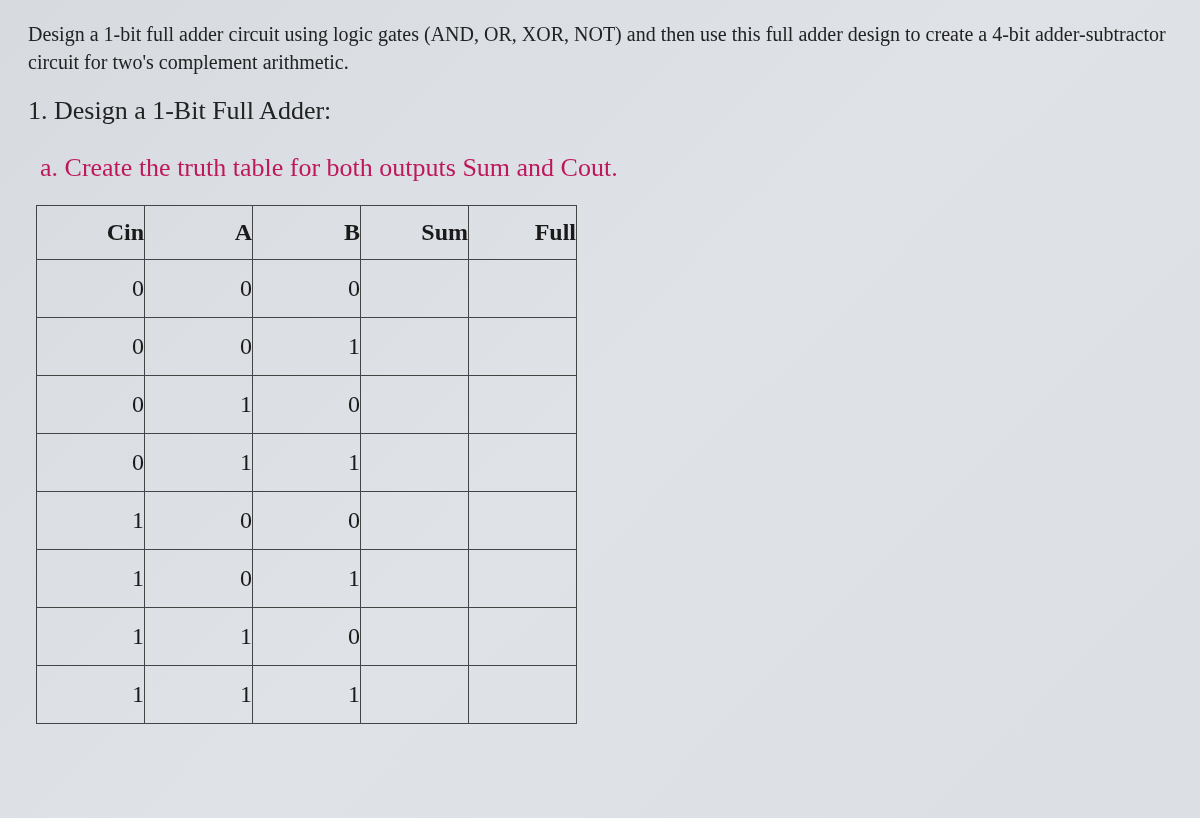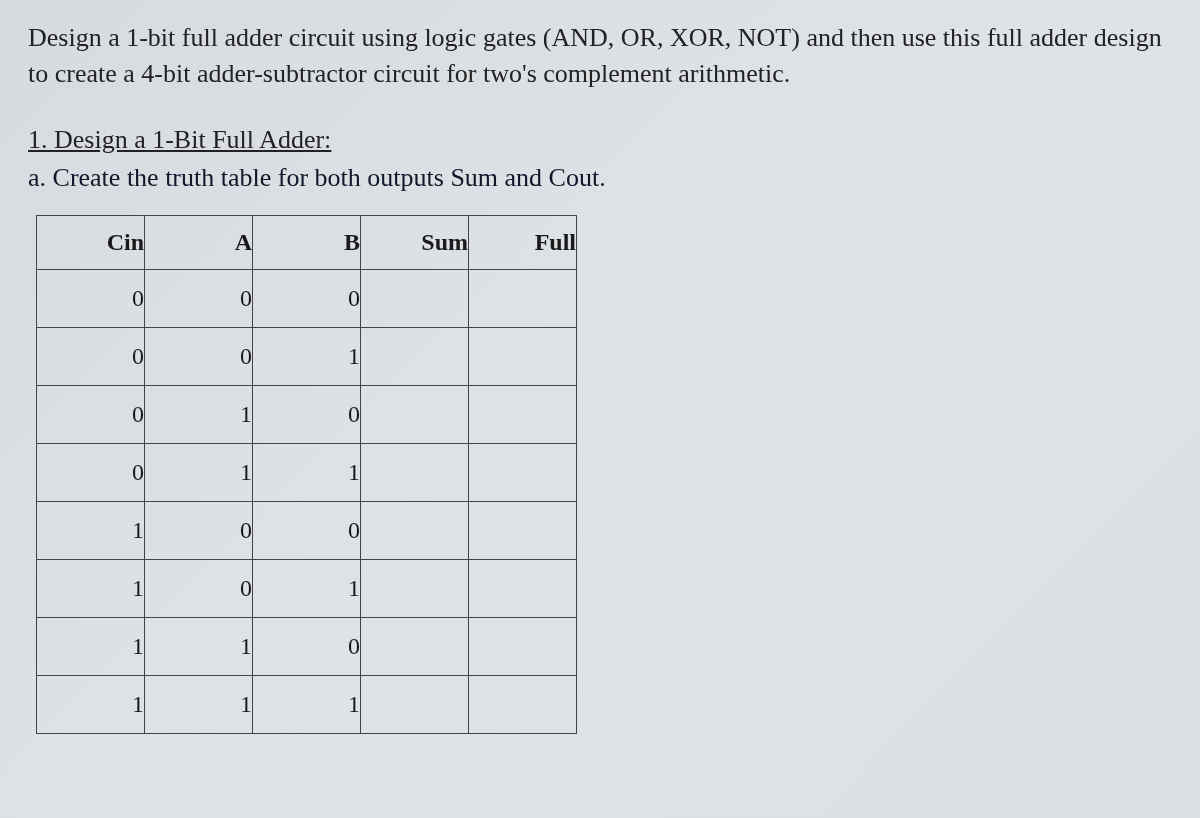--- a/index.html
+++ b/index.html
@@ -27,36 +27,35 @@
       background-image: 
         repeating-linear-gradient(0deg, rgba(0,0,0,0.01) 0px, transparent 1px, transparent 2px),
         repeating-linear-gradient(90deg, rgba(0,0,0,0.01) 0px, transparent 1px, transparent 2px);
       pointer-events: none;
     }
     .content {
       position: relative;
       z-index: 1;
     }
     .problem-statement {
-      font-size: 26px;
+      font-size: 20px;
       line-height: 1.4;
-      margin-bottom: 32px;
+      margin-bottom: 20px;
       color: #222;
     }
     .section-heading {
       font-size: 26px;
-      margin-bottom: 8px;
+      margin-bottom: 27px;
       color: #222;
-      text-decoration: underline;
     }
     .sub-item {
       font-size: 26px;
       margin-bottom: 22px;
-      margin-left: 0;
-      color: #0f172a;
+      margin-left: 12px;
+      color: #be185d;
     }
     table {
       border-collapse: collapse;
       margin-left: 8px;
       background: transparent;
     }
     th, td {
       border: 1px solid #444;
       width: 108px;
       height: 58px;

